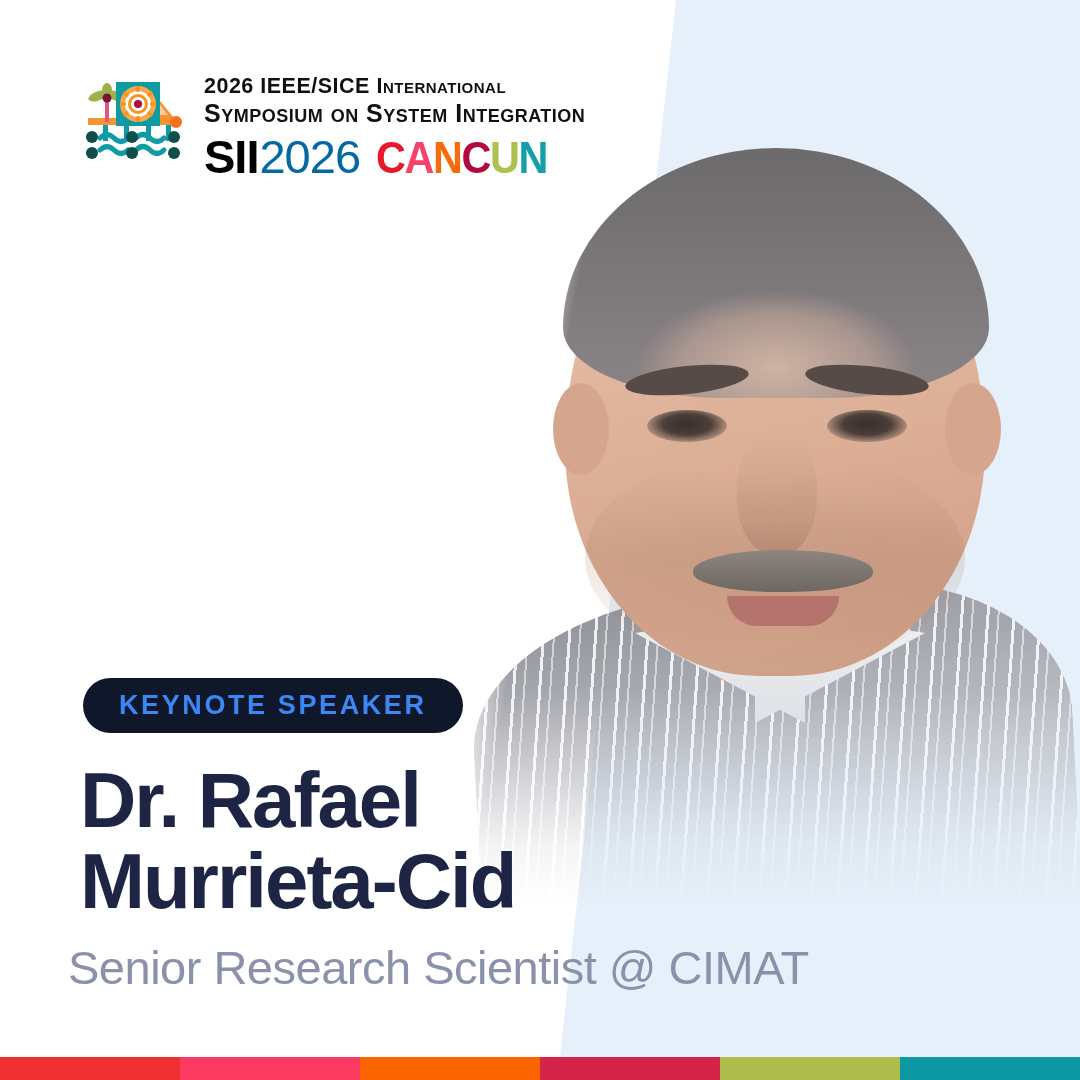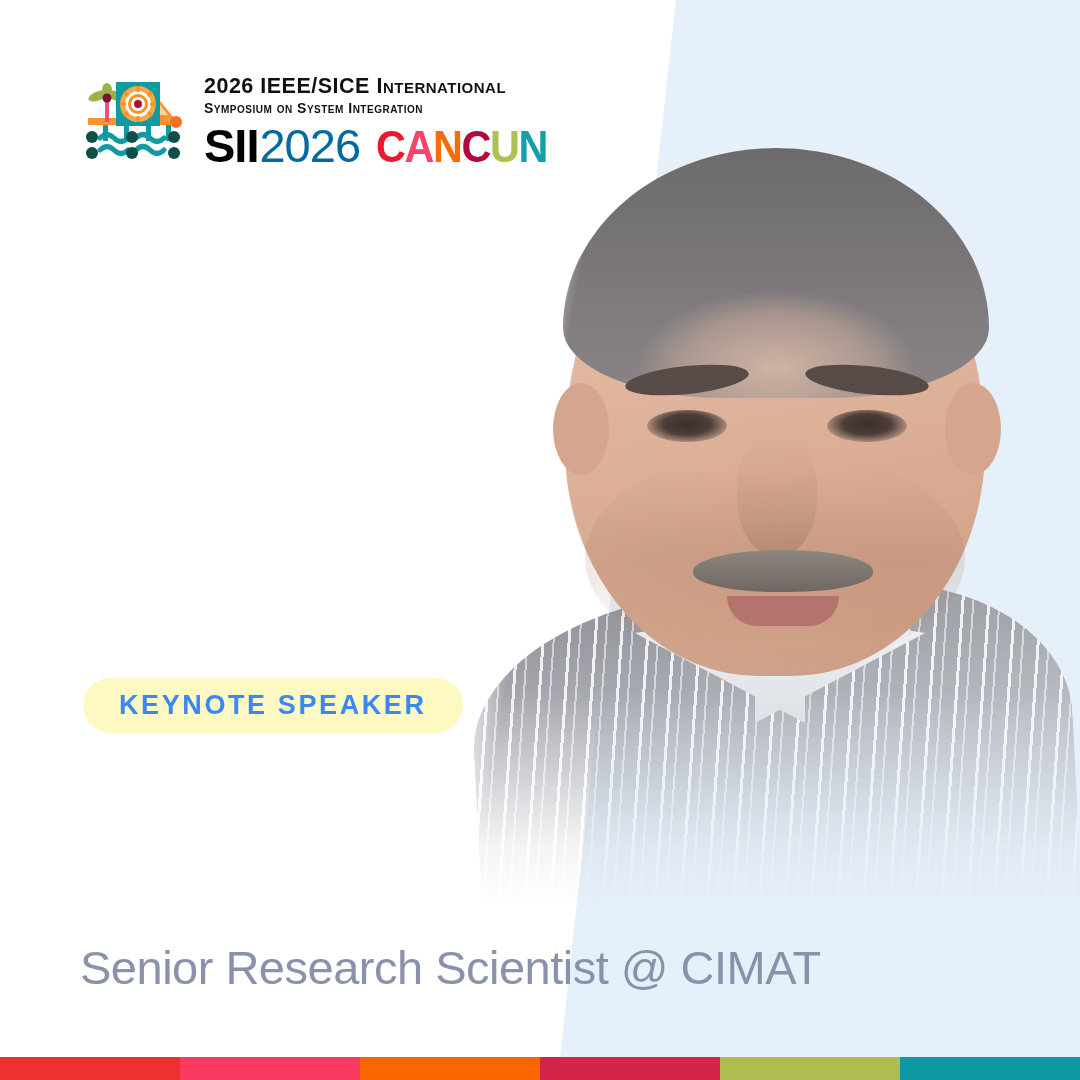--- a/index.html
+++ b/index.html
@@ -186,21 +186,21 @@
   .logo-text { padding-top: 2px; }
   .logo-line1, .logo-line2 {
     font-family: "Liberation Sans", sans-serif;
     font-weight: bold;
     color: #111111;
     letter-spacing: 0.5px;
     white-space: nowrap;
     line-height: 1.0;
   }
   .logo-line1 { font-size: 21.5px; margin-bottom: 3px; }
-  .logo-line2 { font-size: 14px; margin-bottom: 2px; }
+  .logo-line2 { font-size: 25px; margin-bottom: 2px; }
   .logo-line3 {
     display: flex;
     align-items: baseline;
     line-height: 1;
     margin-top: 7px;
   }
   .sii {
     font-family: "Liberation Sans", sans-serif;
     font-weight: bold;
     font-size: 47px;
@@ -228,21 +228,21 @@
   
   .badge {
     position: absolute;
     left: 83px;
     top: 678px;
     z-index: 3;
     height: 55px;
     padding: 0 36px;
     display: flex;
     align-items: center;
-    background: #fef9c3;
+    background: #0f172a;
     border-radius: 28px;
   }
   .badge-label {
     font-family: "Liberation Sans", sans-serif;
     font-weight: bold;
     font-size: 27px;
     letter-spacing: 2.6px;
     color: #3b88f5;
   }
   .speaker-name {
@@ -253,21 +253,21 @@
     width: 600px;
     font-family: "Liberation Sans", sans-serif;
     font-weight: bold;
     font-size: 78px;
     line-height: 1.04;
     letter-spacing: -2px;
     color: #1e2444;
   }
   .speaker-affil {
     position: absolute;
-    left: 80px;
+    left: 68px;
     top: 940px;
     z-index: 3;
     font-family: "Liberation Sans", sans-serif;
     font-weight: normal;
     font-size: 47px;
     letter-spacing: -0.5px;
     color: #8a91aa;
     white-space: nowrap;
   }
 
@@ -374,20 +374,21 @@
         <span class="yr">2026</span>
         <span class="cancun" id="cancun-word"><span style="color: rgb(232, 25, 44);">C</span><span style="color: rgb(245, 67, 105);">A</span><span style="color: rgb(247, 107, 11);">N</span><span style="color: rgb(179, 7, 63);">C</span><span style="color: rgb(174, 192, 77);">U</span><span style="color: rgb(22, 159, 168);">N</span></span>
       </div>
     </div>
   </div>
 
   <div class="badge">
     <span class="badge-label">KEYNOTE SPEAKER</span>
   </div>
 
+  <div class="speaker-name">Dr. Rafael Murrieta-Cid</div>
 
   <div class="speaker-affil">Senior Research Scientist @ CIMAT</div>
 
   <div class="color-bar" id="color-bar">
       <span style="background: rgb(238, 48, 48);"></span>
       <span style="background: rgb(251, 58, 98);"></span>
       <span style="background: rgb(251, 101, 0);"></span>
       <span style="background: rgb(212, 36, 73);"></span>
       <span style="background: rgb(174, 189, 78);"></span>
       <span style="background: rgb(13, 153, 164);"></span>

